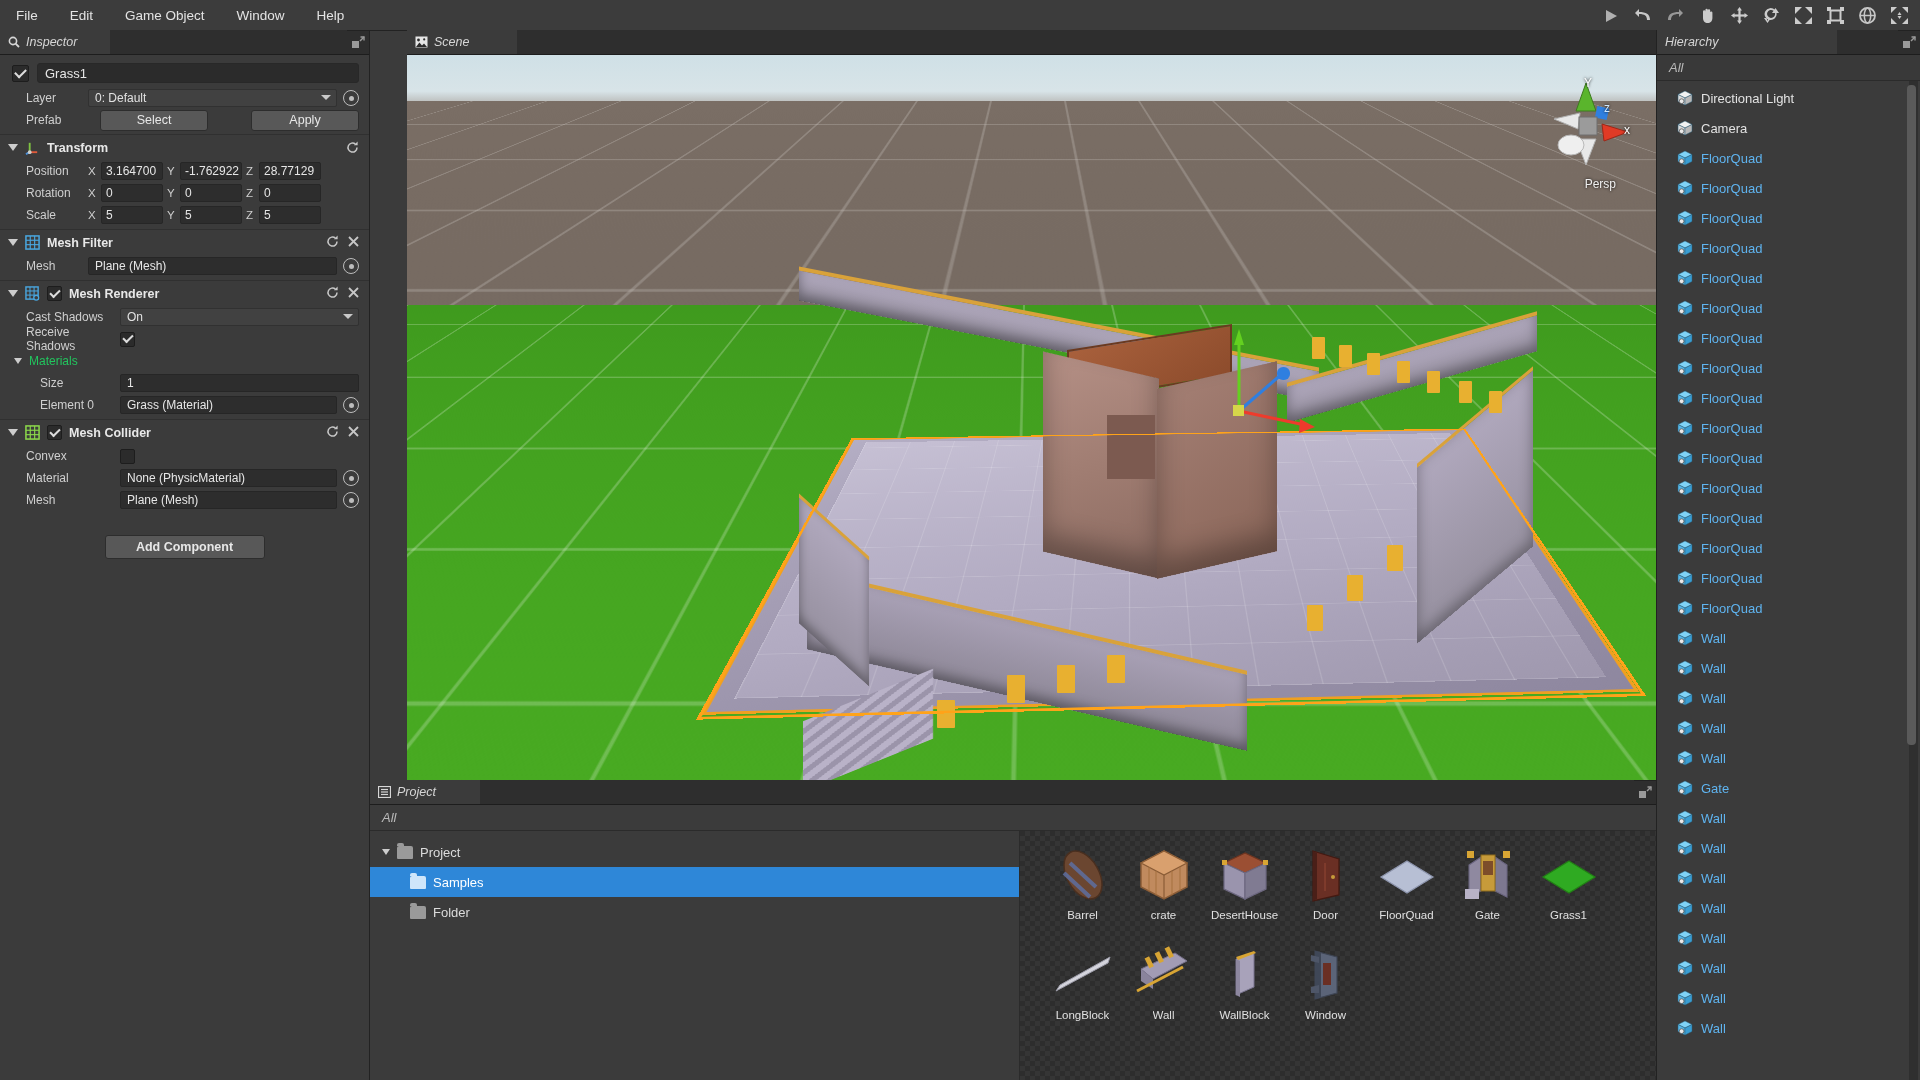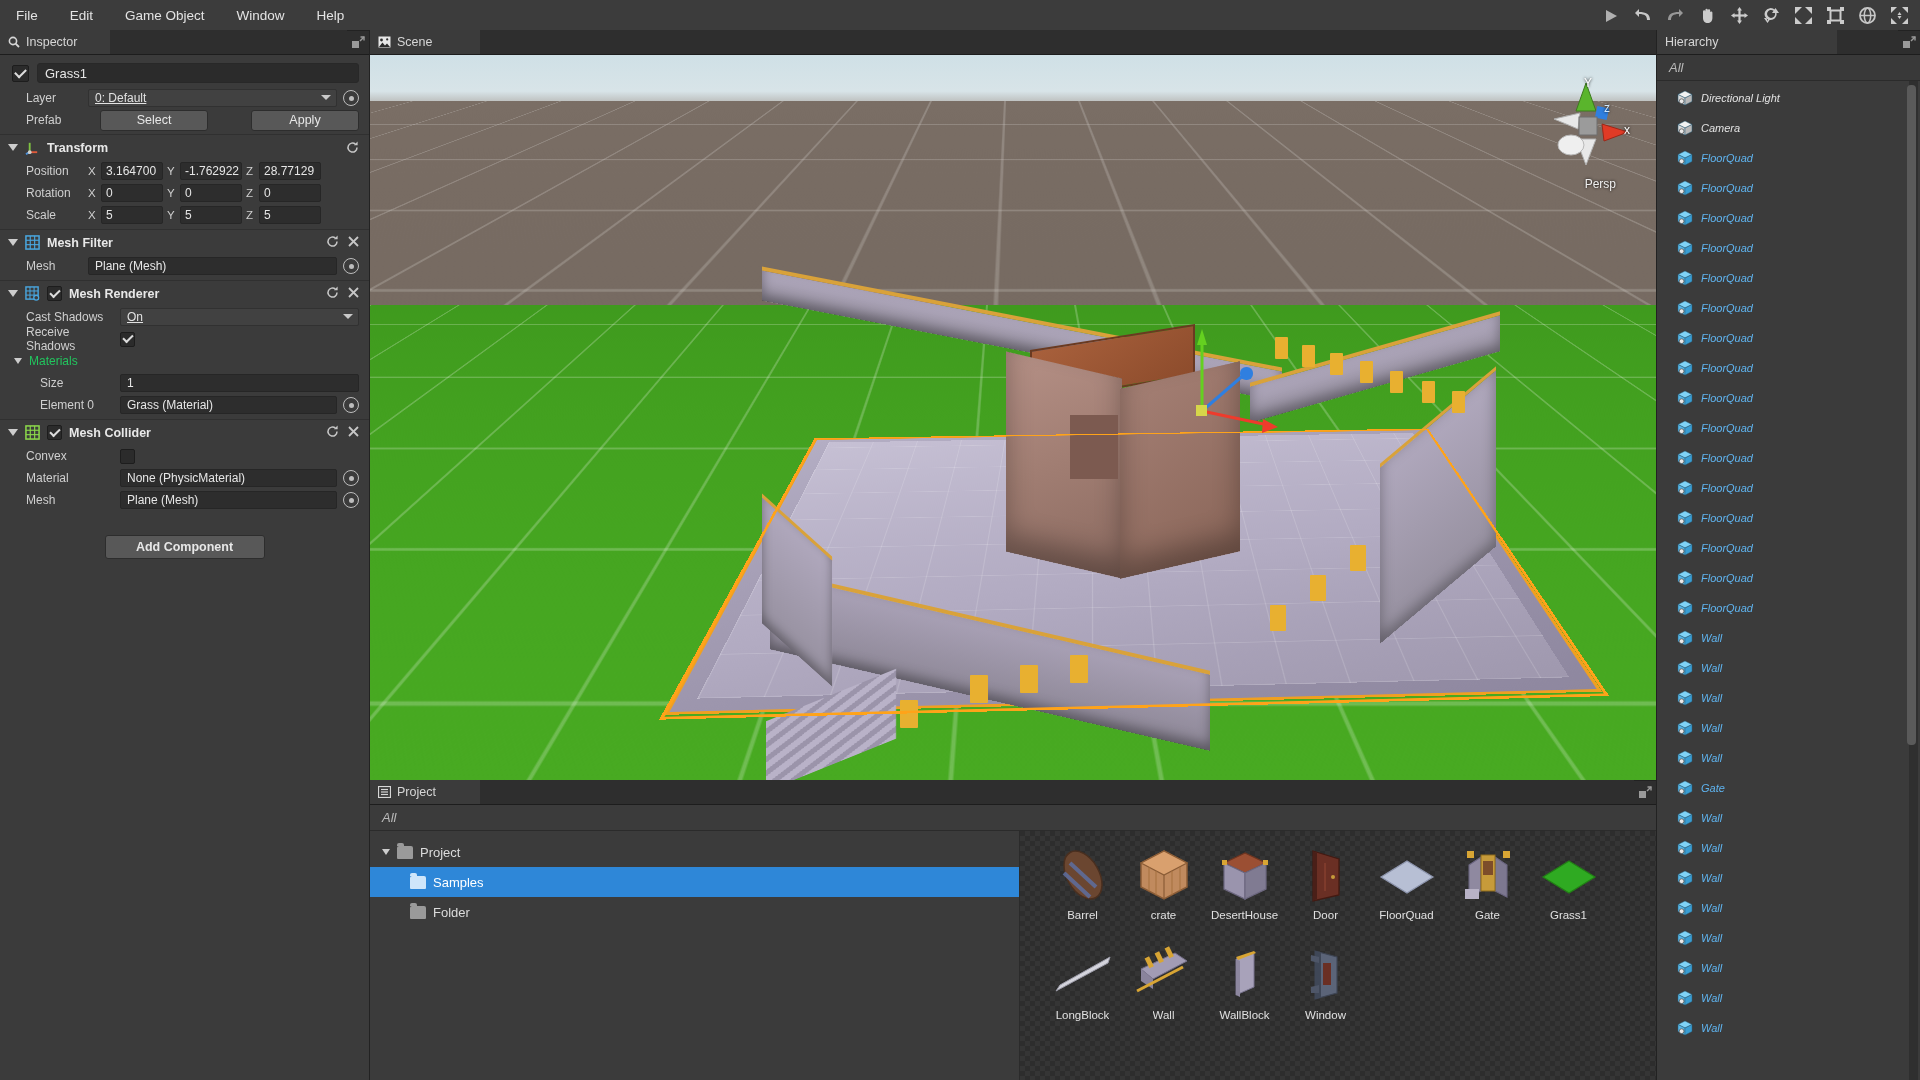--- a/index.html
+++ b/index.html
@@ -35,21 +35,21 @@
   #workspace { position:absolute; top:31px; left:0; right:0; bottom:0; display:flex; }
 
   
   .panel-tabbar {
     height:24px; background:#2e2e2e; display:flex; align-items:flex-end;
     position:relative; border-bottom:1px solid #1d1d1d;
   }
   .panel-tab {
     height:24px; background:#3b3b3b; display:flex; align-items:center;
     padding:0 14px 0 8px; gap:6px; font-size:12.5px; color:#d6d6d6;
-    min-width:110px; cursor:default;
+    min-width:110px; cursor:default;font-style:italic;
   }
   .panel-tab-spacer { flex:1; background:#2e2e2e; height:24px; }
   .panel-corner { width:22px; height:24px; display:flex; align-items:center; justify-content:center; }
 
   
   #inspector {
     width:370px; background:#3b3b3b; display:flex; flex-direction:column;
     border-right:1px solid #222;
   }
   #inspector-body { flex:1; overflow:hidden; padding-top:4px; background:#3b3b3b; }
@@ -68,21 +68,21 @@
     color:#e6e6e6; font-size:13px; padding:0 7px; line-height:19px;
   }
 
   .insp-row { display:flex; align-items:center; height:22px; padding:0 10px 0 26px; }
   .insp-label { width:62px; font-size:12px; color:#cfcfcf; flex:0 0 auto; }
   .insp-label.wide { width:94px; }
 
   .dropdown {
     flex:1; height:18px; background:#414141; border:1px solid #313131; border-radius:2px;
     font-size:12px; color:#e2e2e2; padding:0 18px 0 6px; line-height:17px; position:relative;
-    overflow:hidden; white-space:nowrap;text-decoration:underline;
+    overflow:hidden; white-space:nowrap;
   }
   .dropdown .carat {
     position:absolute; right:5px; top:5px; width:0; height:0;
     border-left:5px solid transparent; border-right:5px solid transparent; border-top:5px solid #c9c9c9;
   }
   .target-dot {
     width:16px; height:16px; margin-left:6px; border-radius:50%;
     border:1.5px solid #bdbdbd; display:flex; align-items:center; justify-content:center; flex:0 0 auto;
   }
   .target-dot::after { content:""; width:5px; height:5px; border-radius:50%; background:#bdbdbd; }
@@ -126,21 +126,21 @@
     flex:1; background:#2d2d2d; border:1px solid #262626; border-radius:2px; height:18px;
     font-size:12px; color:#e6e6e6; padding:0 6px; line-height:17px; overflow:hidden; white-space:nowrap;
   }
   .chk-box-small {
     width:15px; height:15px; background:#2b2b2b; border:1px solid #1d1d1d; border-radius:2px; flex:0 0 auto;
   }
   .sub-label { font-size:12px; color:#22c55e; }
 
   
   #center { flex:1; display:flex; flex-direction:column; background:#3b3b3b; min-width:0; }
-  #scene-panel { flex:0 0 auto; display:flex; flex-direction:column; }
+  #scene-panel { flex:0 0 auto; display:flex; flex-direction:column;margin-left:37px; }
   #scene-view {
     height:725px; position:relative; overflow:hidden;
     background:linear-gradient(180deg,#cfe0e6 0%,#d8e4e8 5%,#8e8076 9%,#7e7168 18%,#6f6259 40%,#665a52 100%);
   }
   
   #ground {
     position:absolute; left:-60%; top:46px; width:220%; height:1400px;
     background:
       repeating-linear-gradient(90deg, rgba(200,195,190,0.30) 0 2px, transparent 2px 74px),
       repeating-linear-gradient(0deg, rgba(200,195,190,0.30) 0 2px, transparent 2px 74px),
@@ -242,21 +242,21 @@
   .asset .nm { font-size:11.5px; color:#e0e0e0; margin-top:2px; text-align:center; max-width:80px; overflow:hidden; white-space:nowrap; }
 
   
   #hierarchy { width:264px; background:#22c55e; display:flex; flex-direction:column; border-left:1px solid #222; }
   #hier-filterbar {
     height:26px; background:#393939; border-bottom:1px solid #2b2b2b;
     display:flex; align-items:center; padding:0 12px;
     font-style:italic; font-size:13px; color:#b9b9b9;
   }
   #hier-list { flex:1; overflow:hidden; background:#3b3b3b; position:relative; padding-top:2px; }
-  .hier-row { display:flex; align-items:center; height:30px; gap:8px; padding-left:20px; font-size:11px; cursor:default;font-style:italic; }
+  .hier-row { display:flex; align-items:center; height:30px; gap:8px; padding-left:20px; font-size:13px; cursor:default; }
   .hier-row .nm { color:#5fb4f0; }
   .hier-row.plain .nm { color:#e2e2e2; }
   #hier-scroll {
     position:absolute; right:2px; top:4px; width:9px; height:660px;
     background:#5a5a5a; border-radius:4px;
   }
   #hier-scrolltrack { position:absolute; right:2px; top:0; width:9px; bottom:0; background:#2f2f2f; }
 
   .cube-ico { width:16px; height:16px; flex:0 0 auto; }
 </style>

